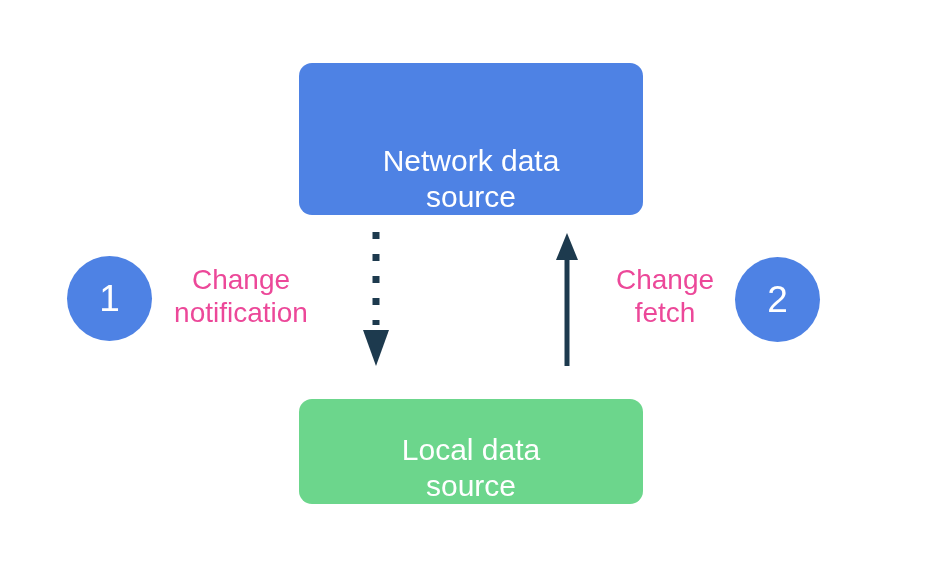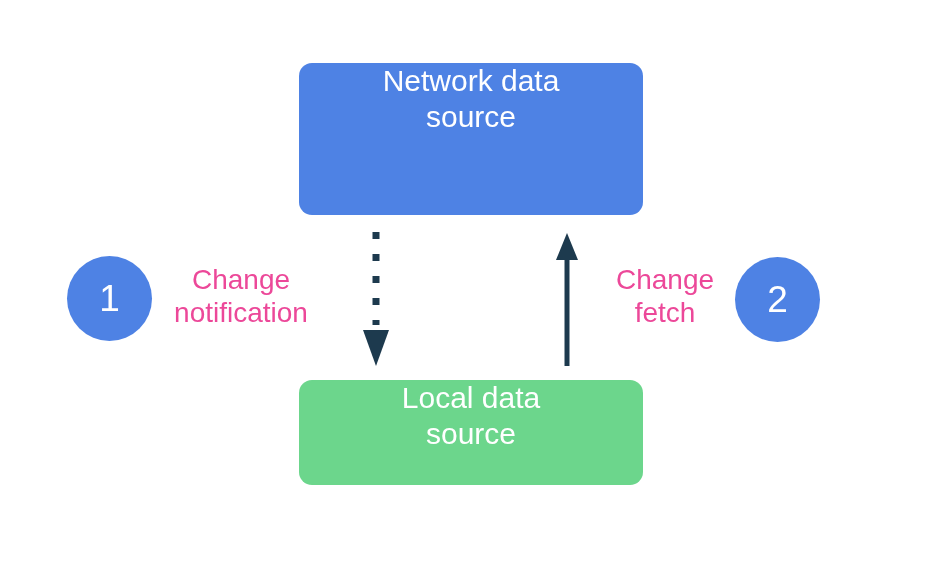--- a/index.html
+++ b/index.html
@@ -11,39 +11,39 @@
   .canvas {
     position: relative;
     width: 946px;
     height: 580px;
     background: #ffffff;
     overflow: hidden;
   }
   .node {
     position: absolute;
     display: flex;
-    align-items: flex-start;
+    align-items: flex-end;
     justify-content: center;
     text-align: center;
     color: #ffffff;
     font-size: 30px;
     line-height: 36px;
     white-space: pre-line;
     border-radius: 13px;
   }
   .node-network {
     left: 299px;
     top: 63px;
     width: 344px;
     height: 152px;
     background: #4e82e4;
   }
   .node-local {
     left: 299px;
-    top: 380px;
+    top: 399px;
     width: 344px;
     height: 105px;
     background: #6cd68c;
   }
   .badge {
     position: absolute;
     width: 85px;
     height: 85px;
     border-radius: 50%;
     background: #4e82e4;

